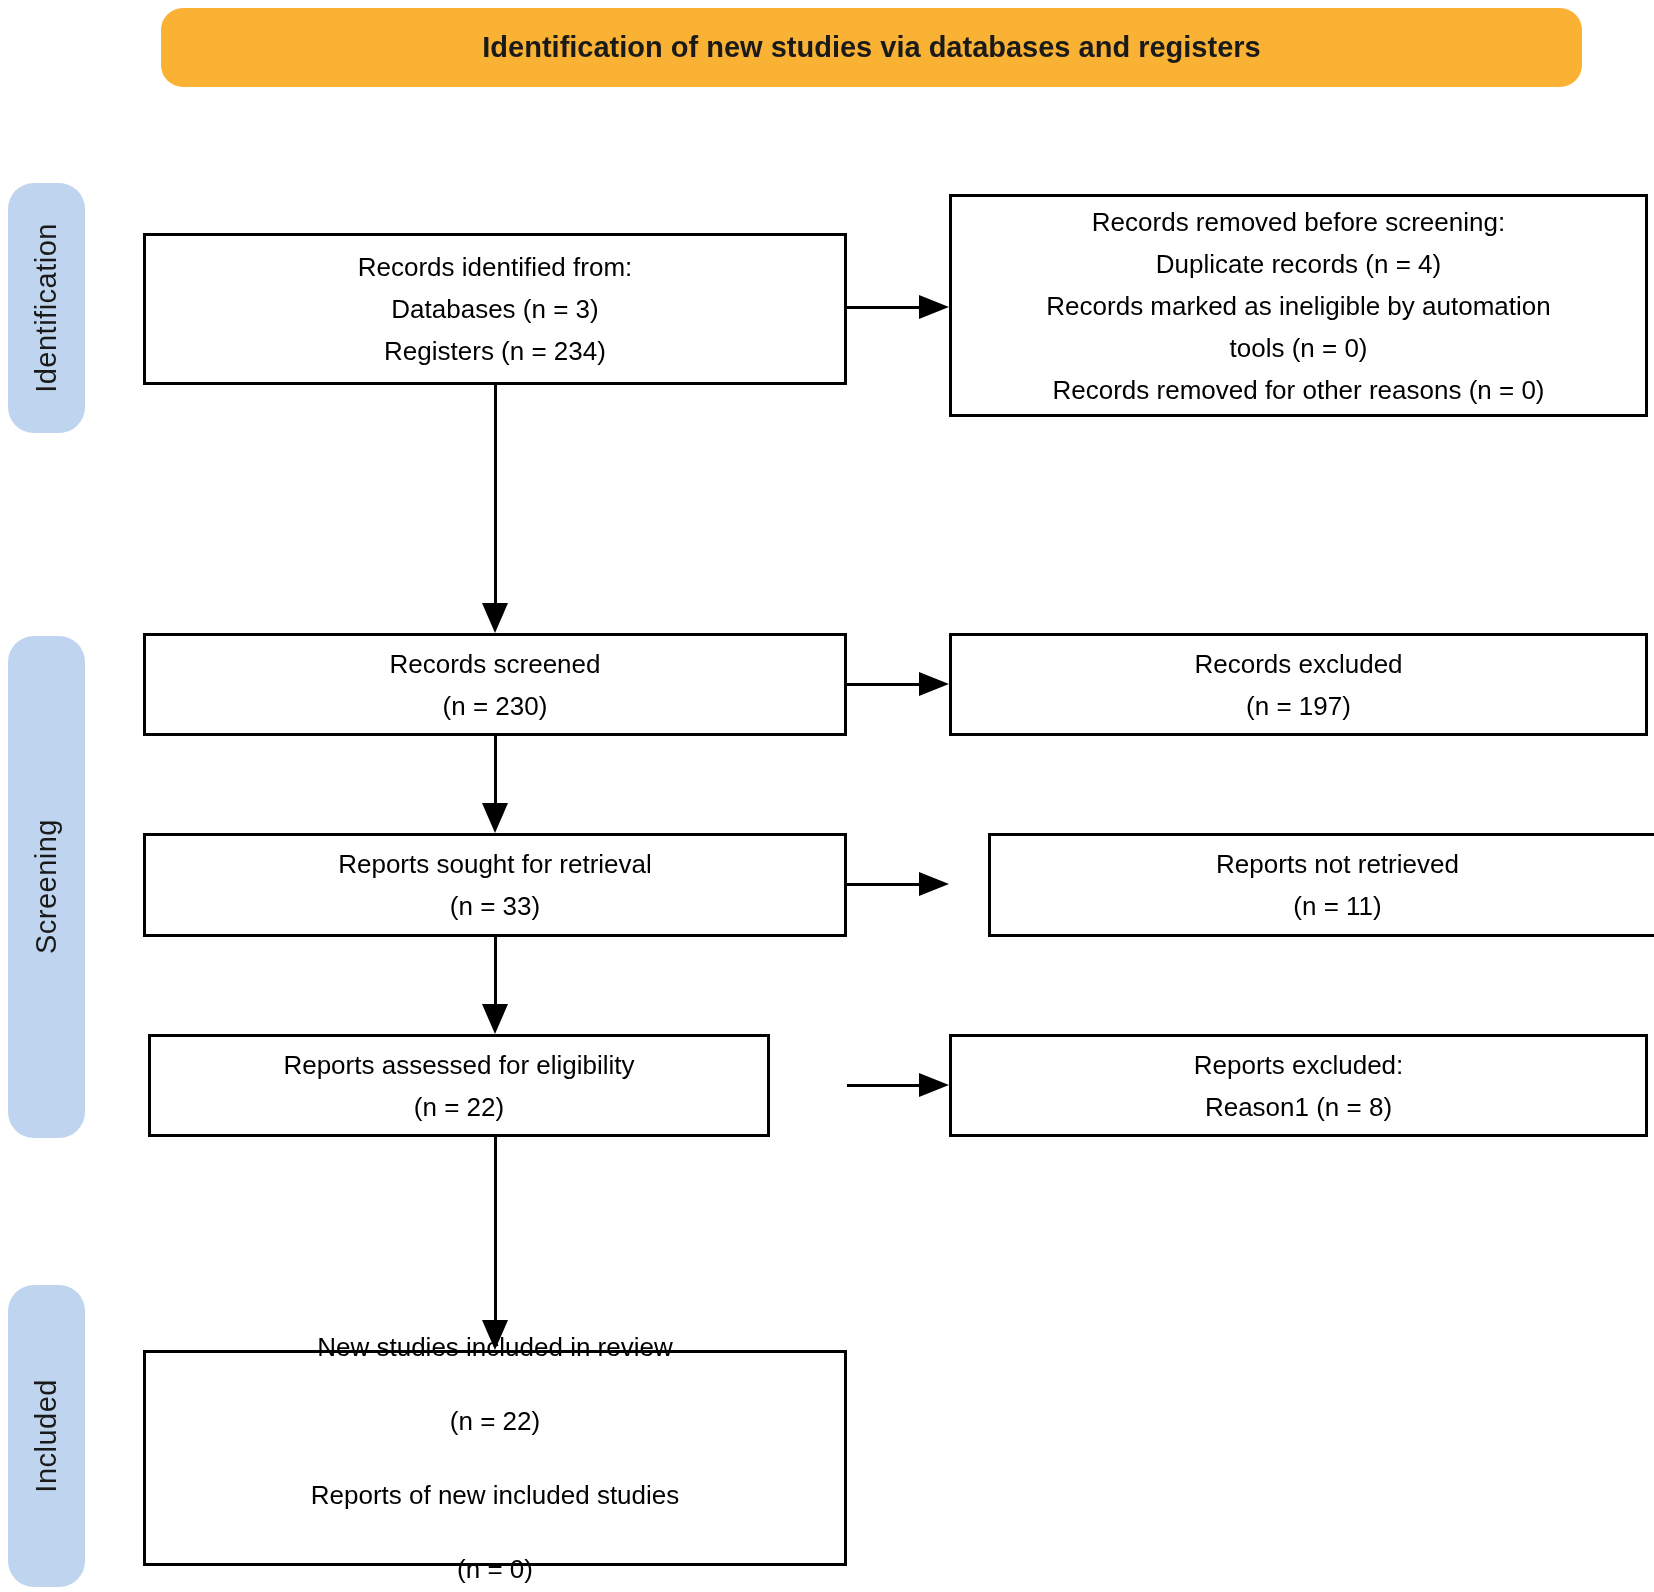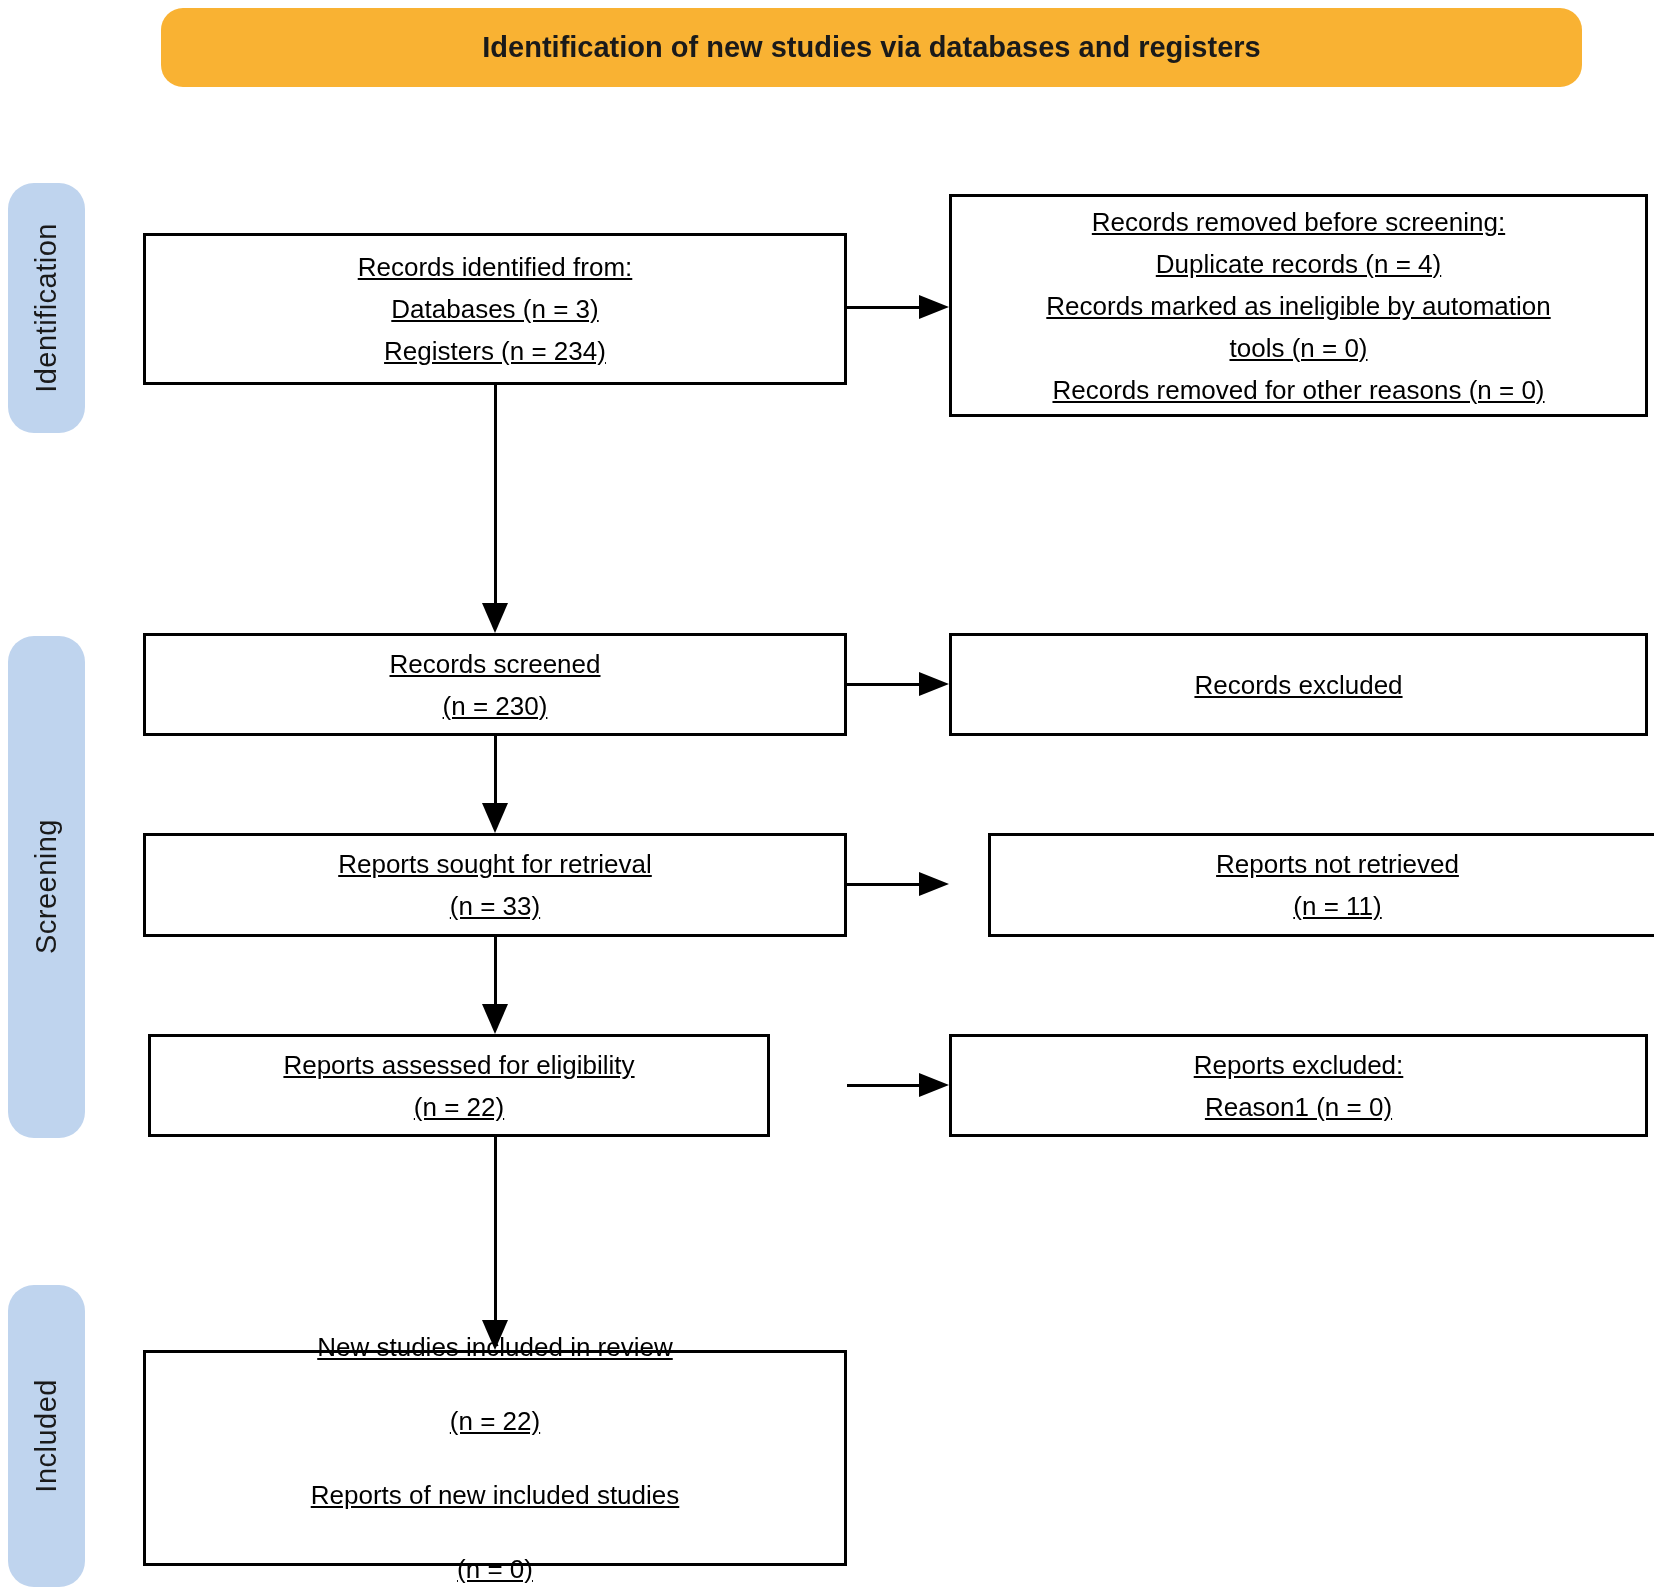--- a/index.html
+++ b/index.html
@@ -44,21 +44,20 @@
   }
   .box {
     position: absolute;
     background: var(--box_bg);
     border: 3px solid var(--box_border);
     display: flex; flex-direction: column;
     align-items: center; justify-content: center;
     text-align: center;
     font-size: 26px;
     line-height: 42px;
-    text-decoration: underline;
   }
   .box .line { width: 100%; }
   .arrow { position: absolute; }
   .vline {
     position: absolute;
     width: 3px;
     background: #000;
   }
   .hline {
     position: absolute;
@@ -111,38 +110,39 @@
     <div class="line">tools (n = 0)</div>
     <div class="line">Records removed for other reasons (n = 0)</div>
   </div>
 
   <div class="box" style="left:143px;top:633px;width:704px;height:103px;">
     <div class="line">Records screened</div>
     <div class="line">(n = 230)</div>
   </div>
   <div class="box" style="left:949px;top:633px;width:699px;height:103px;">
     <div class="line">Records excluded</div>
+    <div class="line">(n = 197)</div>
   </div>
 
   <div class="box" style="left:143px;top:833px;width:704px;height:104px;">
     <div class="line">Reports sought for retrieval</div>
     <div class="line">(n = 33)</div>
   </div>
   <div class="box" style="left:949px;top:833px;width:699px;height:104px;margin-left:39px;">
     <div class="line">Reports not retrieved</div>
     <div class="line">(n = 11)</div>
   </div>
 
   <div class="box" style="left:148px;top:1034px;width:622px;height:103px;">
     <div class="line">Reports assessed for eligibility</div>
     <div class="line">(n = 22)</div>
   </div>
   <div class="box" style="left:949px;top:1034px;width:699px;height:103px;">
     <div class="line">Reports excluded:</div>
-    <div class="line">Reason1 (n = 0)</div>
+    <div class="line">Reason1 (n = 8)</div>
   </div>
 
   <div class="box" style="left:143px;top:1350px;width:704px;height:216px;gap:32px;">
     <div class="line">New studies included in review</div>
     <div class="line">(n = 22)</div>
     <div class="line">Reports of new included studies</div>
     <div class="line">(n = 0)</div>
   </div>
 
   <div class="arrow">

